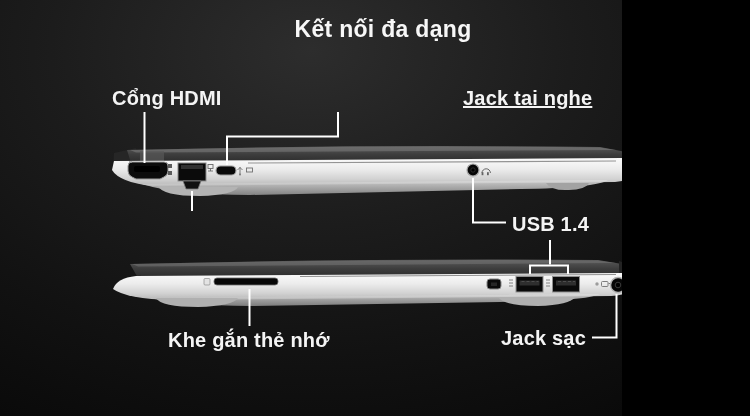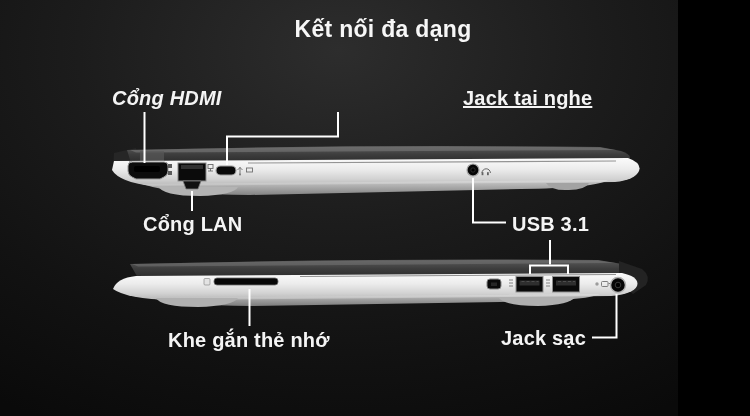--- a/index.html
+++ b/index.html
@@ -1,18 +1,18 @@
 <!DOCTYPE html>
 <html><head>
 <meta charset="utf-8">
 <style>
   html,body{margin:0;padding:0;background:#000;}
   #stage{
     position:relative;
-    width:678px;height:416px;
+    width:622px;height:416px;
     overflow:hidden;
     background:radial-gradient(ellipse 620px 420px at 50% 12%, #2d2d2d 0%, #1c1c1c 42%, #121212 72%, #0a0a0a 100%);
     font-family:"Liberation Sans", sans-serif;
   }
   .lbl{
     position:absolute;
     color:#f4f4f4;
     font-weight:700;
     font-size:20px;
     line-height:24px;
@@ -30,24 +30,23 @@
   }
   svg{position:absolute;left:0;top:0;}
 </style>
 </head>
 <body>
 
 <div id="stage">
 
   <div id="title">Kết nối đa dạng</div>
 
-  <div class="lbl" style="left:112px;top:86px;font-style:italic;">Cổng HDMI</div>
+  <div class="lbl" style="left:112px;top:86px;">Cổng HDMI</div>
   <div class="lbl" style="left:463px;top:86px;text-decoration:underline;">Jack tai nghe</div>
-  <div class="lbl" style="left:143px;top:212px;">Cổng LAN</div>
-  <div class="lbl" style="left:512px;top:212px;">USB 3.1</div>
+  <div class="lbl" style="left:512px;top:212px;">USB 1.4</div>
   <div class="lbl" style="left:501px;top:326px;">Jack sạc</div>
   <div class="lbl" style="left:168px;top:328px;">Khe gắn thẻ nhớ</div>
 
   <svg width="750" height="416" viewBox="0 0 750 416">
     <defs>
       <linearGradient id="silverTop" x1="0" y1="0" x2="0" y2="1">
         <stop offset="0" stop-color="#fbfbfb"></stop>
         <stop offset="0.4" stop-color="#ececec"></stop>
         <stop offset="0.75" stop-color="#d2d2d2"></stop>
         <stop offset="1" stop-color="#b6b6b6"></stop>

